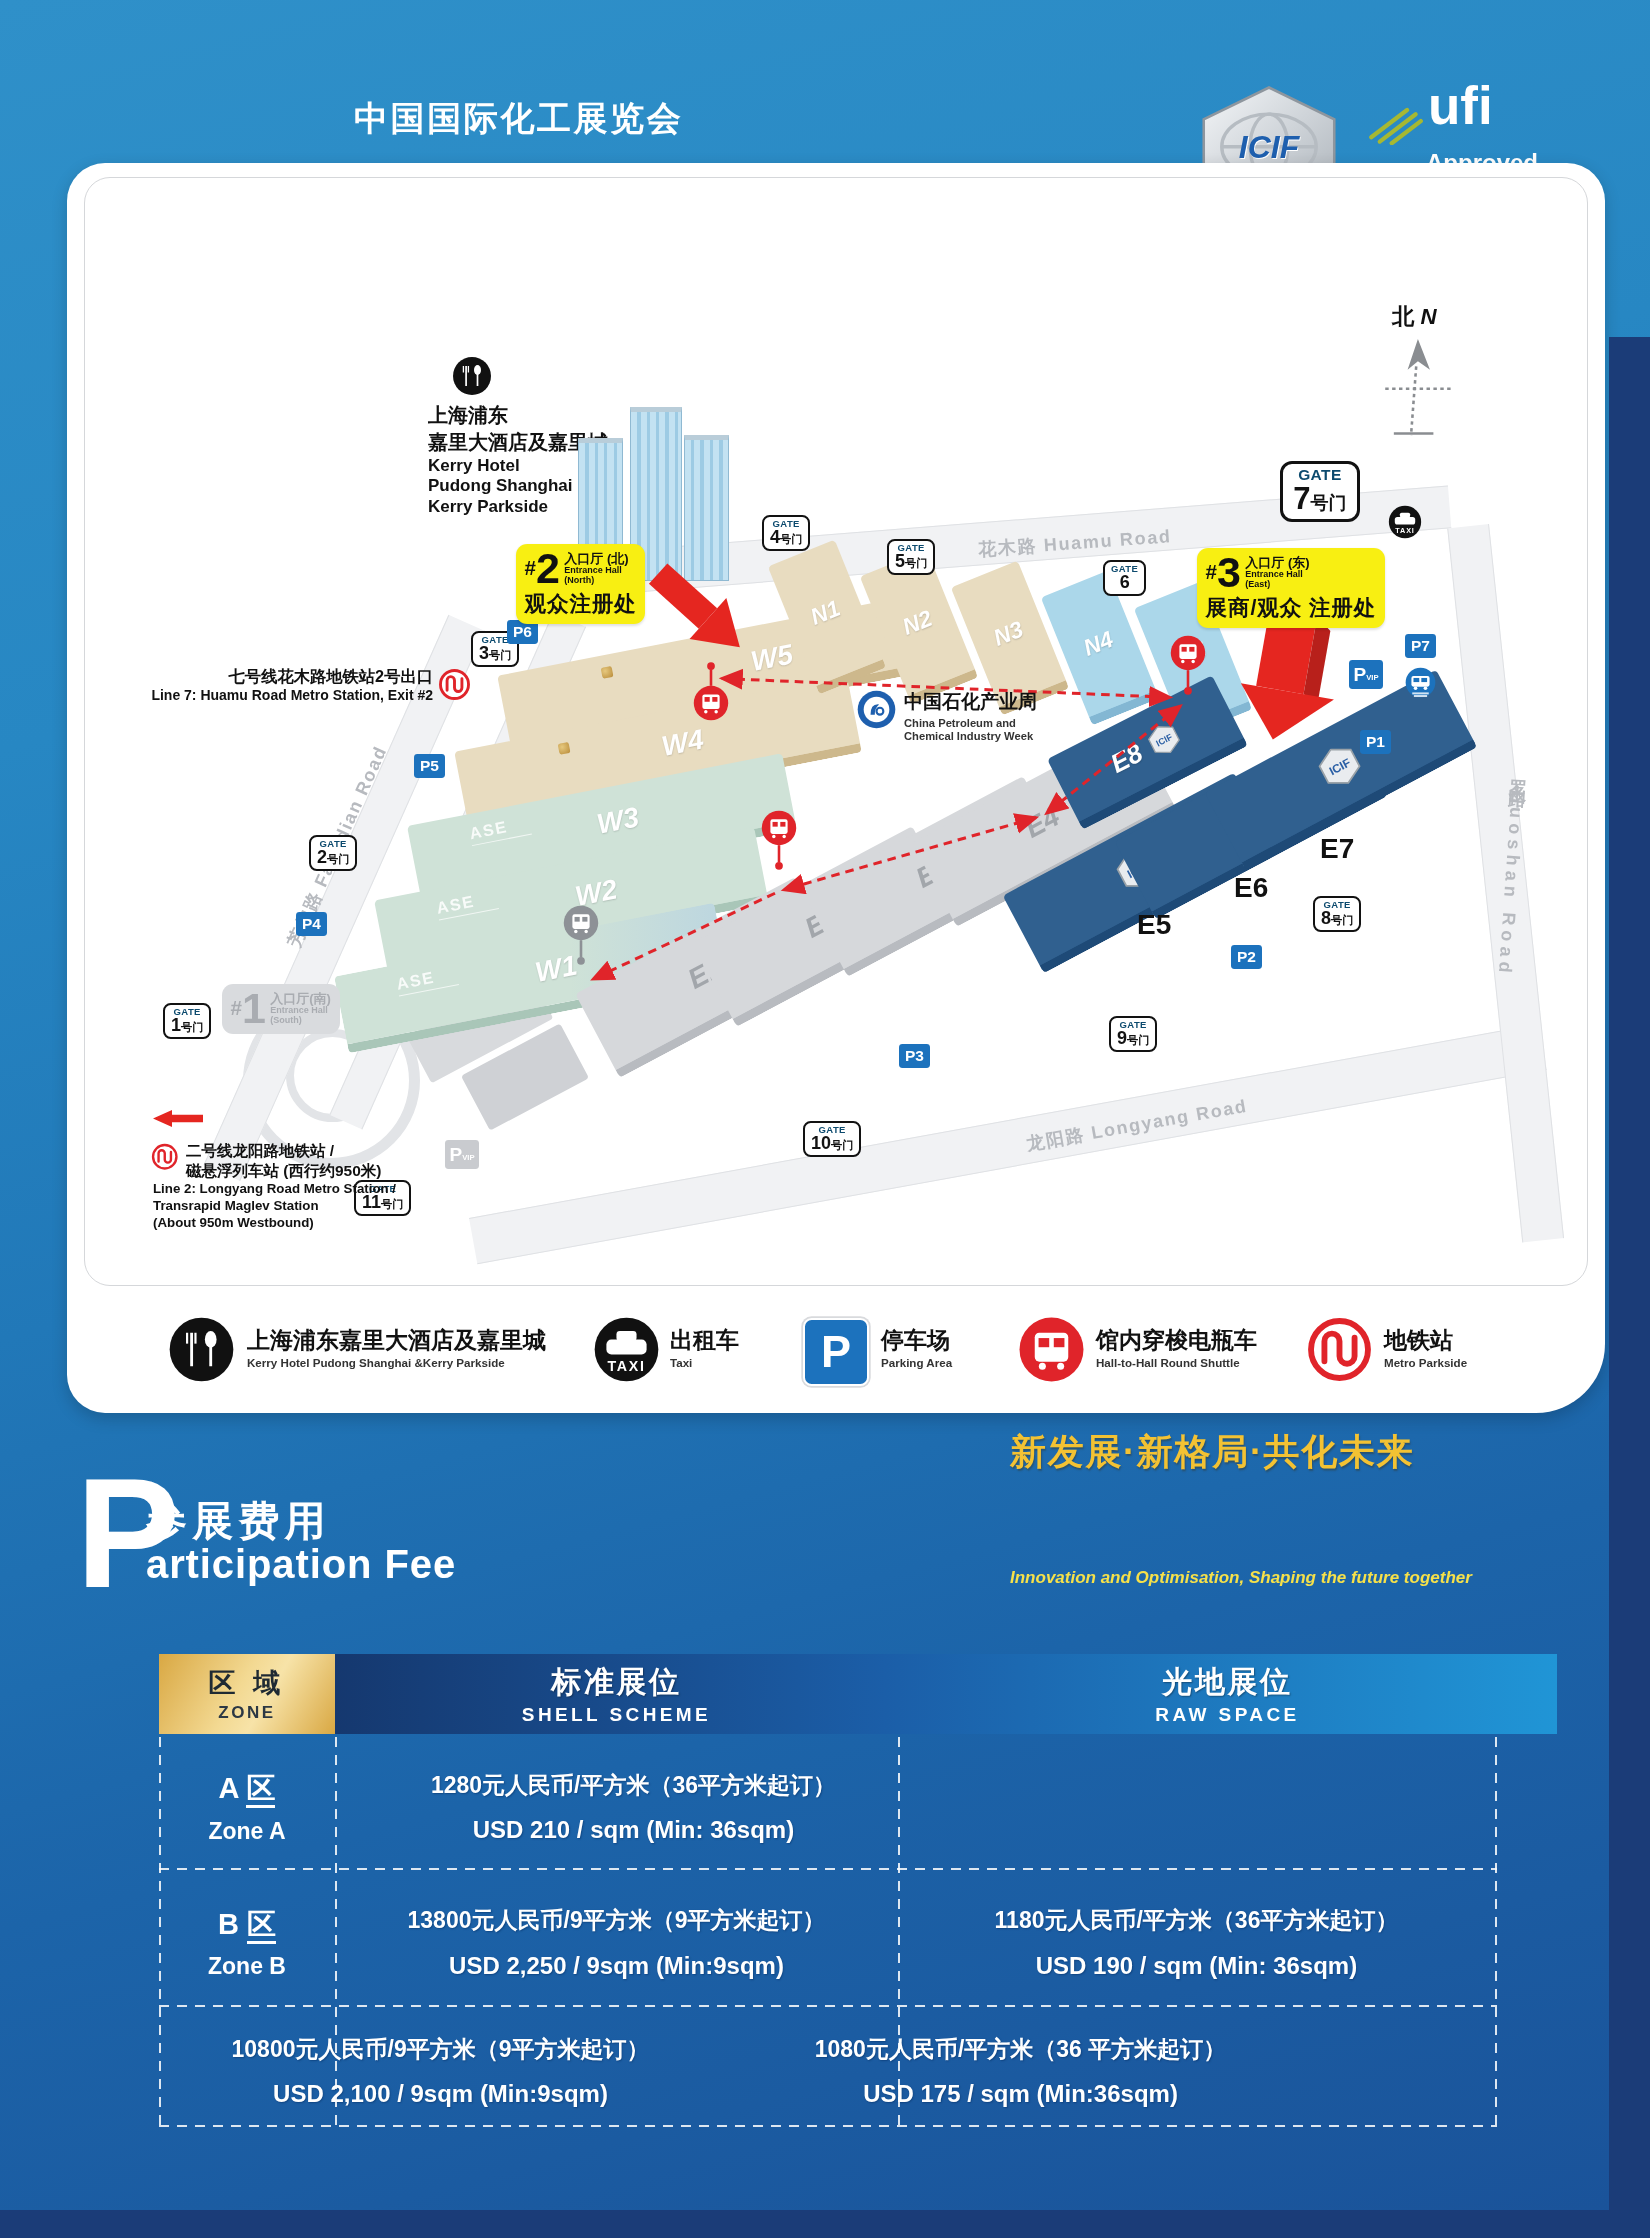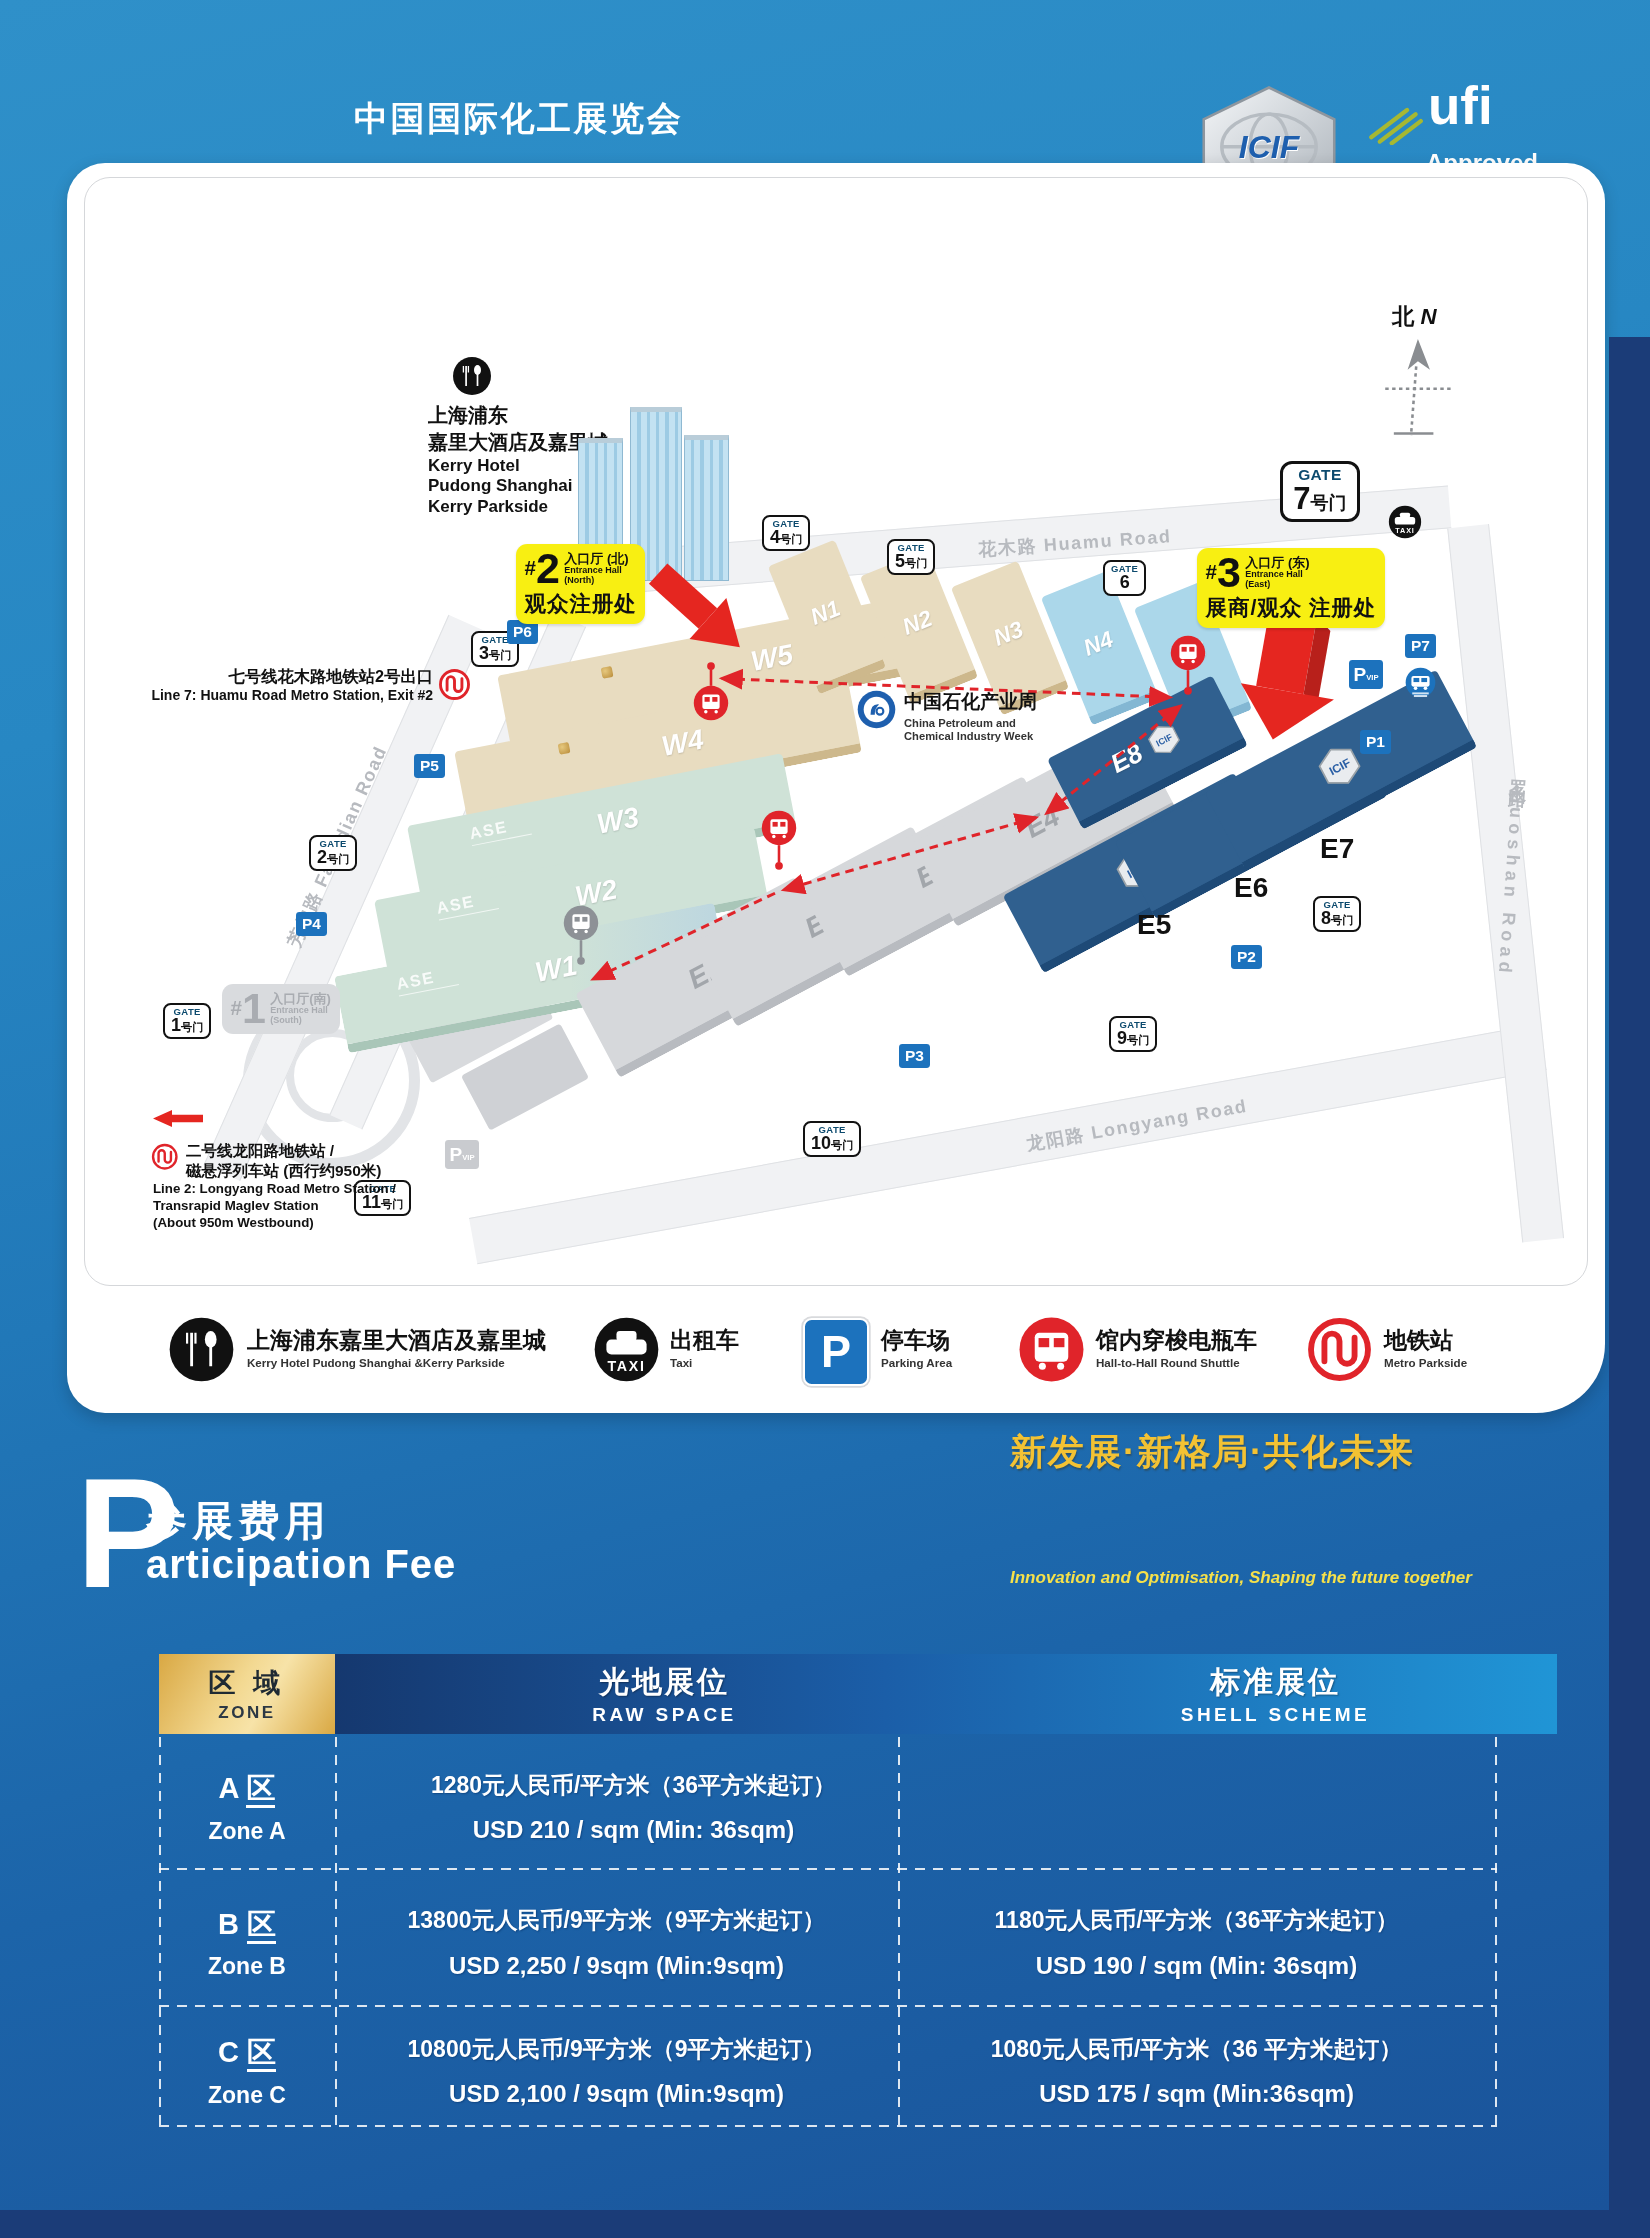--- a/index.html
+++ b/index.html
@@ -512,27 +512,27 @@
   <div class="abs fee-zh" style="left:146px;top:1494px;">参展费用</div>
   <div class="abs fee-en" style="left:146px;top:1542px;">articipation Fee</div>
   <div class="abs slog-zh" style="left:1010px;top:1428px;">新发展·新格局·共化未来</div>
   <div class="abs slog-en" style="left:1010px;top:1568px;">Innovation and Optimisation, Shaping the future together</div>
 
   <div class="abs thead-zone">
     <div class="zh">区 域</div>
     <div class="en">ZONE</div>
   </div>
   <div class="abs thead-main">
+    <div class="thead-cell" style="width:563px;">
+      <div class="zh">标准展位</div>
+      <div class="en">SHELL SCHEME</div>
+    </div>
     <div class="thead-cell" style="width:659px;">
       <div class="zh">光地展位</div>
       <div class="en">RAW SPACE</div>
-    </div>
-    <div class="thead-cell" style="width:563px;">
-      <div class="zh">标准展位</div>
-      <div class="en">SHELL SCHEME</div>
     </div>
   </div>
 
   <div class="abs dash-v" style="left:159px;top:1734px;height:391px;"></div>
   <div class="abs dash-v" style="left:335px;top:1734px;height:391px;"></div>
   <div class="abs dash-v" style="left:898px;top:1734px;height:391px;"></div>
   <div class="abs dash-v" style="left:1495px;top:1734px;height:391px;"></div>
   <div class="abs dash-h" style="left:159px;top:1868px;width:1338px;"></div>
   <div class="abs dash-h" style="left:159px;top:2005px;width:1338px;"></div>
   <div class="abs dash-h" style="left:159px;top:2125px;width:1338px;"></div>
@@ -557,24 +557,20 @@
       <div class="price-cny">13800元人民币/9平方米（9平方米起订）</div>
       <div class="price-usd">USD 2,250 / 9sqm (Min:9sqm)</div>
     </div>
     <div class="tcell" style="width:597px;">
       <div class="price-cny">1180元人民币/平方米（36平方米起订）</div>
       <div class="price-usd">USD 190 / sqm (Min: 36sqm)</div>
     </div>
   </div>
 
   <div class="abs trow" style="left:159px;top:2005px;width:1336px;height:120px;">
-    <div class="tcell zcell" style="width:176px;">
-      <div class="zl"><span>C</span> <span class="qu">区</span></div>
-      <div class="zn">Zone C</div>
-    </div>
     <div class="tcell" style="width:563px;">
       <div class="price-cny">10800元人民币/9平方米（9平方米起订）</div>
       <div class="price-usd">USD 2,100 / 9sqm (Min:9sqm)</div>
     </div>
     <div class="tcell" style="width:597px;">
       <div class="price-cny">1080元人民币/平方米（36 平方米起订）</div>
       <div class="price-usd">USD 175 / sqm (Min:36sqm)</div>
     </div>
   </div>
 

